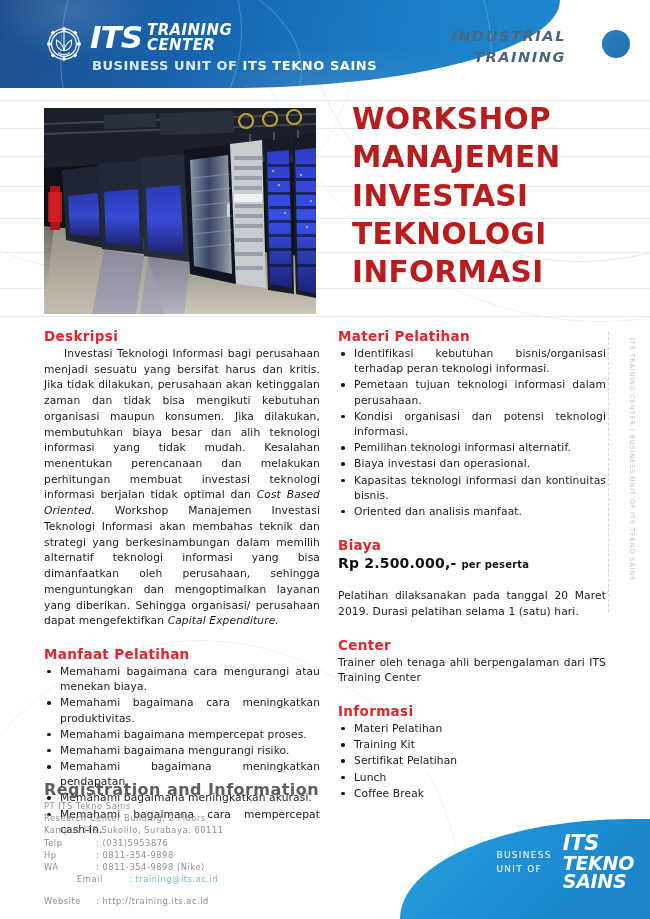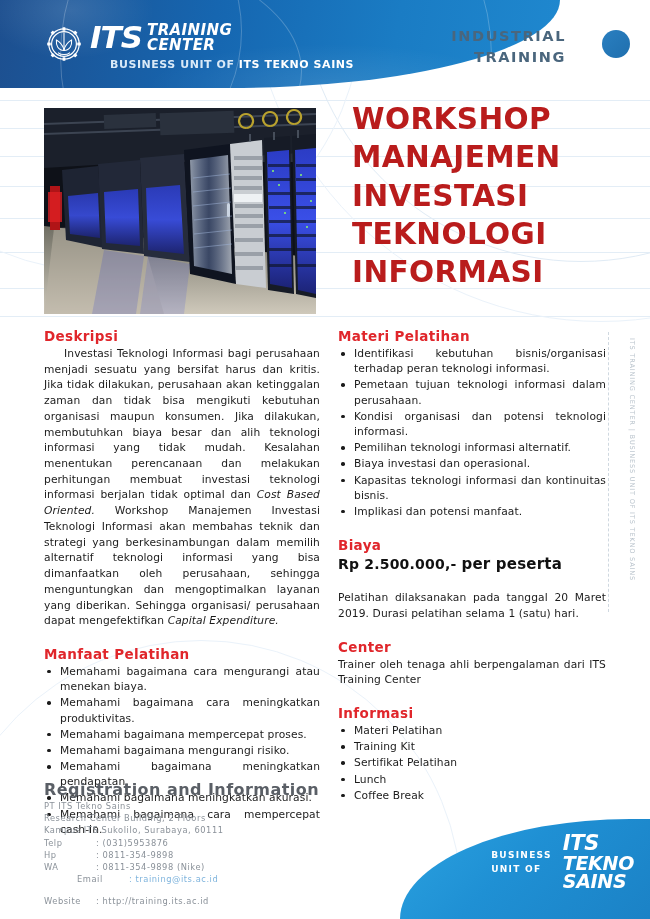--- a/index.html
+++ b/index.html
@@ -35,27 +35,27 @@
   .its-mark{width:40px;height:40px;flex:none;margin-right:6px;margin-top:2px;}
   .its-text{display:flex;flex-direction:column;}
   .its-row{display:flex;align-items:center;}
   .its-big{
     color:#fff;font-weight:bold;font-style:italic;font-size:31px;letter-spacing:-1px;
     line-height:1;font-family:"DejaVu Sans","Liberation Sans",sans-serif;
   }
   .its-sub{display:flex;flex-direction:column;margin-left:5px;line-height:1.0;}
   .its-sub span{color:#fff;font-weight:bold;font-style:italic;font-size:15px;letter-spacing:.4px;}
   .its-tagline{
-    color:#d9e9f7;font-size:11px;font-weight:bold;letter-spacing:.55px;
-    margin-top:5px;margin-left:20px;white-space:nowrap;
+    color:#d9e9f7;font-size:13px;font-weight:bold;letter-spacing:.55px;
+    margin-top:5px;margin-left:2px;white-space:nowrap;
   }
   .its-tagline b{color:#ffffff;}
   .industrial{
     position:absolute;right:84px;top:26px;text-align:right;
-    color:#4a667d;font-weight:bold;font-size:14.5px;
+    color:#4a667d;font-style:italic;font-weight:bold;font-size:14.5px;
     letter-spacing:1.6px;line-height:1.45;z-index:4;
   }
   .hdr-dot{position:absolute;right:20px;top:30px;width:28px;height:28px;border-radius:50%;
     background:linear-gradient(135deg,#2a7fc0,#1f6fae);z-index:4;}
 
   
   .hero-photo{
     position:absolute;left:44px;top:108px;width:272px;height:206px;z-index:2;
     background:#0b0e18;overflow:hidden;
   }
@@ -87,21 +87,21 @@
     letter-spacing:.1px;
   }
   ul.bul li:before{
     content:"";position:absolute;left:3px;top:6px;width:3.5px;height:3.5px;
     border-radius:50%;background:#1b1b1b;
   }
   ul.bul.plain li{text-align:left;}
   .gap-m{height:17px;}
 
   .price{font-size:14px;font-weight:bold;color:#111;letter-spacing:.2px;margin-top:1px;}
-  .price small{font-size:15px;font-weight:bold;letter-spacing:.2px;}
+  .price small{font-size:10px;font-weight:bold;letter-spacing:.2px;}
 
   
   .side-text{
     position:absolute;right:14px;top:338px;z-index:3;
     writing-mode:vertical-rl;
     font-size:6.6px;letter-spacing:.8px;color:#b9c3cc;white-space:nowrap;
   }
   .side-dots{
     position:absolute;left:608px;top:332px;width:1px;height:280px;z-index:3;
     border-left:1px dashed #cfd8e0;
@@ -111,21 +111,21 @@
   .footer{position:absolute;left:0;bottom:0;width:650px;height:100px;z-index:3;}
   .foot-blue{
     position:absolute;right:0;bottom:0;width:250px;height:100px;
     background:linear-gradient(135deg,#2ba2e0 0%,#1f90d4 45%,#1b82c6 100%);
     border-top-left-radius:230px 100px;
   }
   .foot-logo{
     position:absolute;right:16px;bottom:28px;display:flex;align-items:center;z-index:4;
   }
   .bu-of{
-    color:#ffffff;font-weight:bold;font-size:9px;letter-spacing:1.3px;line-height:1.6;
+    color:#ffffff;font-weight:normal;font-size:9px;letter-spacing:1.3px;line-height:1.6;
     text-align:left;margin-right:11px;
   }
   .tekno{display:flex;flex-direction:column;line-height:.98;}
   .tekno span{
     color:#fff;font-weight:bold;font-style:italic;font-size:19px;letter-spacing:-.3px;
   }
   .tekno .l1{font-size:21px;}
 
   .reg{position:absolute;left:44px;bottom:12px;z-index:4;}
   .reg-title{font-size:16px;font-weight:bold;color:#5a5f66;letter-spacing:.45px;margin-bottom:1px;}
@@ -357,21 +357,21 @@
   <div class="col-right">
 
     <div class="h-red">Materi Pelatihan</div>
     <ul class="bul">
       <li>Identifikasi kebutuhan bisnis/organisasi terhadap peran teknologi informasi.</li>
       <li>Pemetaan tujuan teknologi informasi dalam perusahaan.</li>
       <li>Kondisi organisasi dan potensi teknologi informasi.</li>
       <li>Pemilihan teknologi informasi alternatif.</li>
       <li>Biaya investasi dan operasional.</li>
       <li>Kapasitas teknologi informasi dan kontinuitas bisnis.</li>
-      <li>Implikasi dan potensi manfaat.</li>
+      <li>Oriented dan analisis manfaat.</li>
     </ul>
 
     <div class="gap-m"></div>
 
     <div class="h-red">Biaya</div>
     <div class="price"><span>Rp 2.500.000,-</span> <small>per peserta</small></div>
 
     <div class="gap-m"></div>
 
     <p class="body-txt">Pelatihan dilaksanakan pada tanggal 20 Maret 2019. Durasi pelatihan selama 1 (satu) hari.</p>

